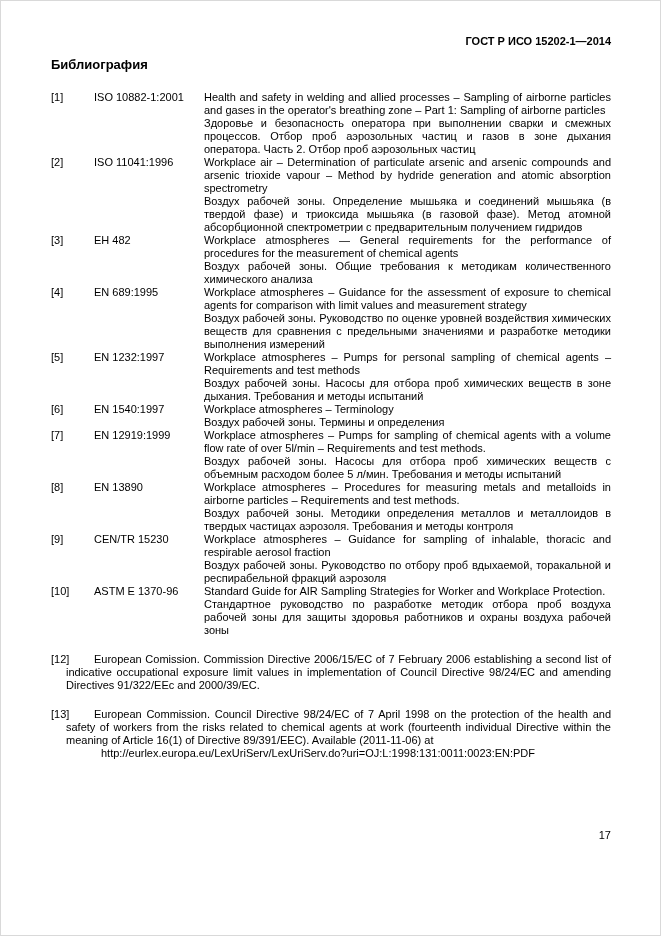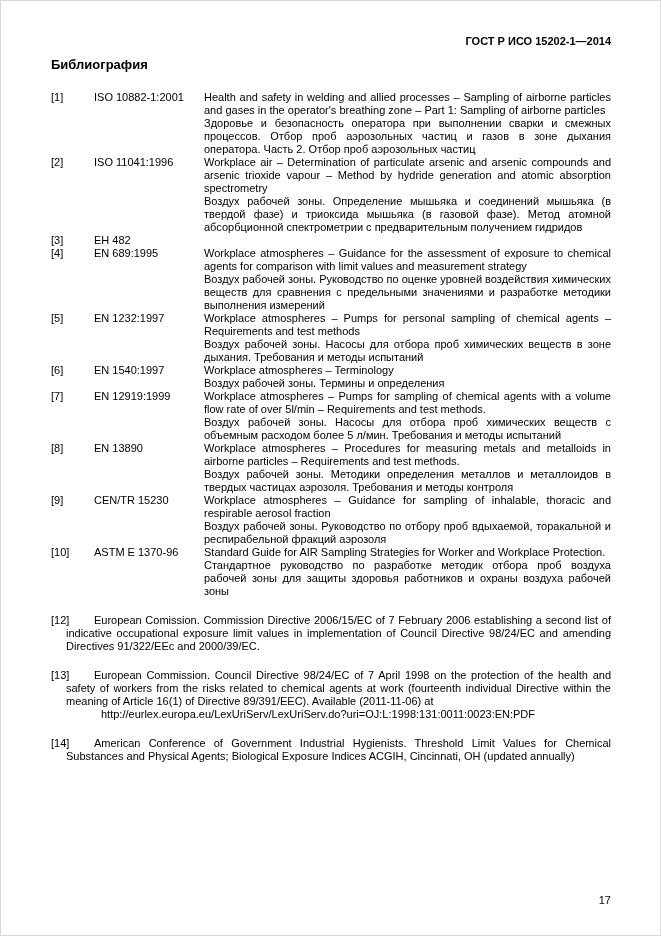--- a/index.html
+++ b/index.html
@@ -48,21 +48,21 @@
     width: 43px;
     text-indent: 0;
   }
   .url-line {
     text-indent: 0;
     margin-left: 35px;
     text-align: left;
   }
   .page-number {
     position: absolute;
-    top: 893px;
+    top: 828px;
     right: 49px;
     font-size: 11px;
   }
 </style>
 </head>
 <body>
 
 <div class="page">
 
   <div class="doc-header">ГОСТ Р ИСО 15202-1—2014</div>
@@ -85,20 +85,24 @@
       <div class="ref-code">ISO 11041:1996</div>
       <div class="ref-text">
         <p>Workplace air – Determination of particulate arsenic and arsenic compounds and arsenic trioxide vapour – Method by hydride generation and atomic absorption spectrometry</p>
         <p>Воздух рабочей зоны. Определение мышьяка и соединений мышьяка (в твердой фазе) и триоксида мышьяка (в газовой фазе). Метод атомной абсорбционной спектрометрии с предварительным получением гидридов</p>
       </div>
     </div>
 
     <div class="ref-row">
       <div class="ref-num">[3]</div>
       <div class="ref-code">ЕН 482</div>
+      <div class="ref-text">
+        <p>Workplace atmospheres — General requirements for the performance of procedures for the measurement of chemical agents</p>
+        <p>Воздух рабочей зоны. Общие требования к методикам количественного химического анализа</p>
+      </div>
     </div>
 
     <div class="ref-row">
       <div class="ref-num">[4]</div>
       <div class="ref-code">EN 689:1995</div>
       <div class="ref-text">
         <p>Workplace atmospheres – Guidance for the assessment of exposure to chemical agents for comparison with limit values and measurement strategy</p>
         <p>Воздух рабочей зоны. Руководство по оценке уровней воздействия химических веществ для сравнения с предельными значениями и разработке методики выполнения измерений</p>
       </div>
     </div>
@@ -160,21 +164,18 @@
 
     <div class="fullref">
       <span class="ref-num-inline">[12]</span><span>European Comission. Commission Directive 2006/15/EC of 7 February 2006 establishing a second list of indicative occupational exposure limit values in implementation of Council Directive 98/24/EC and amending Directives 91/322/EEc and 2000/39/EC.</span>
     </div>
 
     <div class="fullref">
       <span class="ref-num-inline">[13]</span><span>European Commission. Council Directive 98/24/EC of 7 April 1998 on the protection of the health and safety of workers from the risks related to chemical agents at work (fourteenth individual Directive within the meaning of Article 16(1) of Directive 89/391/EEC). Available (2011-11-06) at</span>
       <div class="url-line">http://eurlex.europa.eu/LexUriServ/LexUriServ.do?uri=OJ:L:1998:131:0011:0023:EN:PDF</div>
     </div>
 
-    <div class="fullref">
-      <span class="ref-num-inline">[14]</span><span>American Conference of Government Industrial Hygienists. Threshold Limit Values for Chemical Substances and Physical Agents; Biological Exposure Indices ACGIH, Cincinnati, OH (updated annually)</span>
-    </div>
 
   </div>
 
   <div class="page-number">17</div>
 
 </div>
 
 </body></html>

